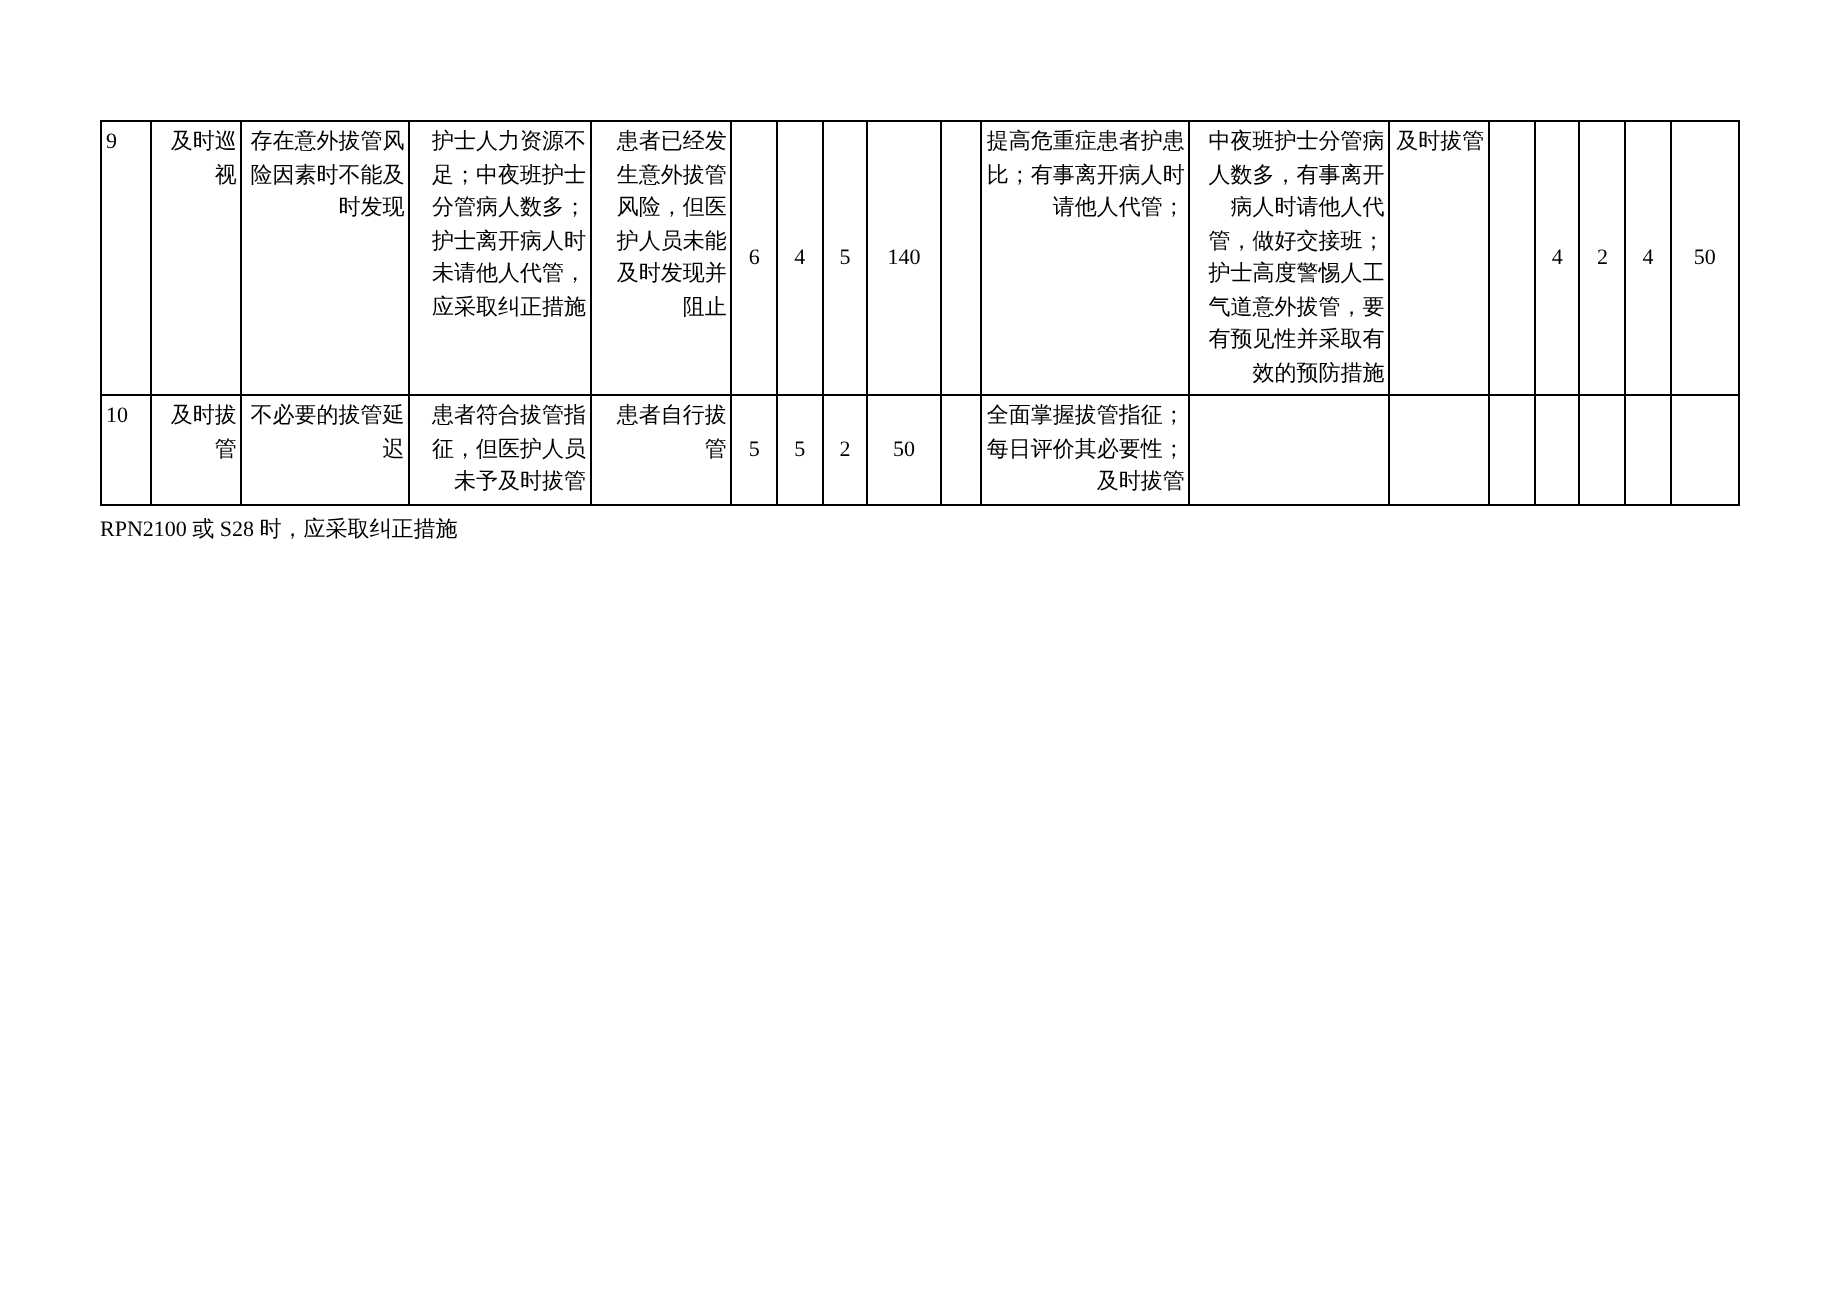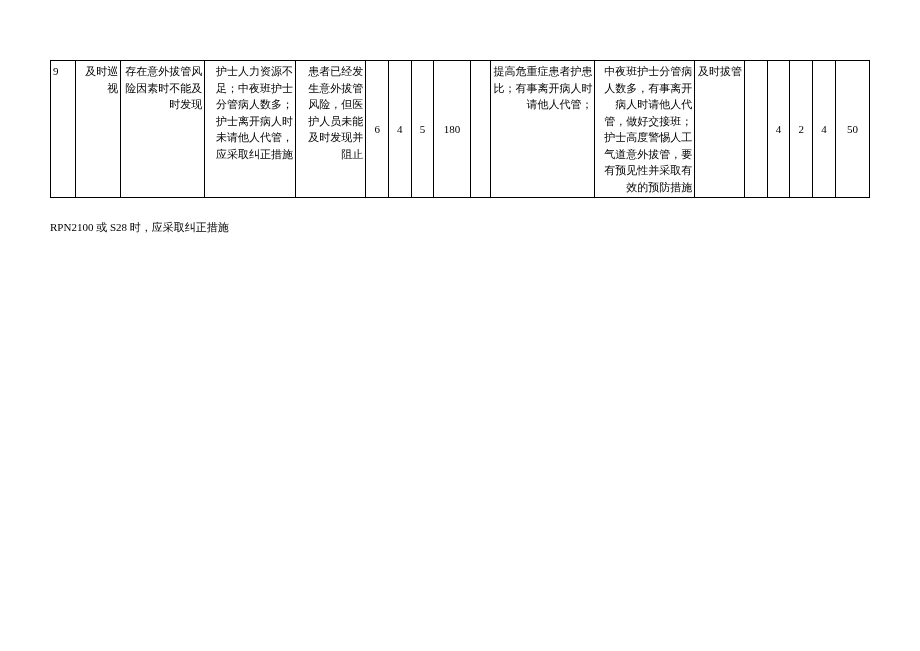--- a/index.html
+++ b/index.html
@@ -19,21 +19,21 @@
       border: 1px solid #000;
       padding: 2px 2px;
       vertical-align: top;
       line-height: 1.5;
       word-break: break-all;
       text-align: right;
     }
     td.num { text-align: center; vertical-align: middle; }
     td.idx { text-align: left; vertical-align: top; }
     .footnote {
-      margin-top: 22px;
+      margin-top: 4px;
       font-size: 11px;
     }
     col.c-idx { width: 22px; }
     col.c-lbl { width: 40px; }
     col.c-a   { width: 74px; }
     col.c-b   { width: 80px; }
     col.c-c   { width: 62px; }
     col.c-n   { width: 20px; }
     col.c-rpn { width: 32px; }
     col.c-blk { width: 18px; }
@@ -70,27 +70,47 @@
   <tbody>
     <tr>
       <td class="idx">9</td>
       <td>及时巡视</td>
       <td>存在意外拔管风险因素时不能及时发现</td>
       <td>护士人力资源不足；中夜班护士分管病人数多；护士离开病人时未请他人代管，应采取纠正措施</td>
       <td>患者已经发生意外拔管风险，但医护人员未能及时发现并阻止</td>
       <td class="num">6</td>
       <td class="num">4</td>
       <td class="num">5</td>
-      <td class="num">180</td>
+      <td class="num">140</td>
       <td></td>
       <td>提高危重症患者护患比；有事离开病人时请他人代管；</td>
       <td>中夜班护士分管病人数多，有事离开病人时请他人代管，做好交接班；护士高度警惕人工气道意外拔管，要有预见性并采取有效的预防措施</td>
       <td>及时拔管</td>
       <td class="num"></td>
       <td class="num">4</td>
       <td class="num">2</td>
       <td class="num">4</td>
       <td class="num">50</td>
     </tr>
+    <tr>
+      <td class="idx">10</td>
+      <td>及时拔管</td>
+      <td>不必要的拔管延迟</td>
+      <td>患者符合拔管指征，但医护人员未予及时拔管</td>
+      <td>患者自行拔管</td>
+      <td class="num">5</td>
+      <td class="num">5</td>
+      <td class="num">2</td>
+      <td class="num">50</td>
+      <td></td>
+      <td>全面掌握拔管指征；每日评价其必要性；及时拔管</td>
+      <td></td>
+      <td></td>
+      <td class="num"></td>
+      <td class="num"></td>
+      <td class="num"></td>
+      <td class="num"></td>
+      <td class="num"></td>
+    </tr>
   </tbody>
 </table>
 
 <div class="footnote">RPN2100 或 S28 时，应采取纠正措施</div>
 
 </body></html>

